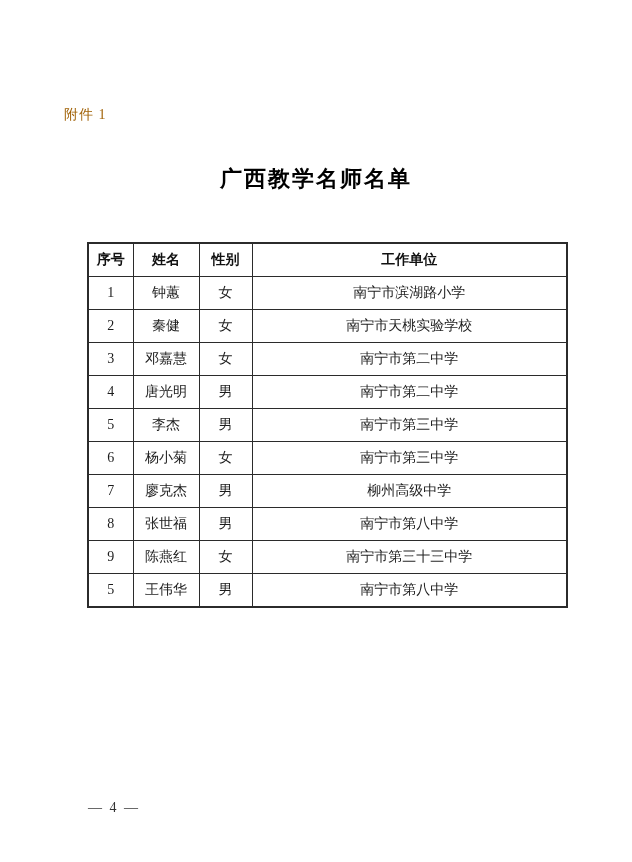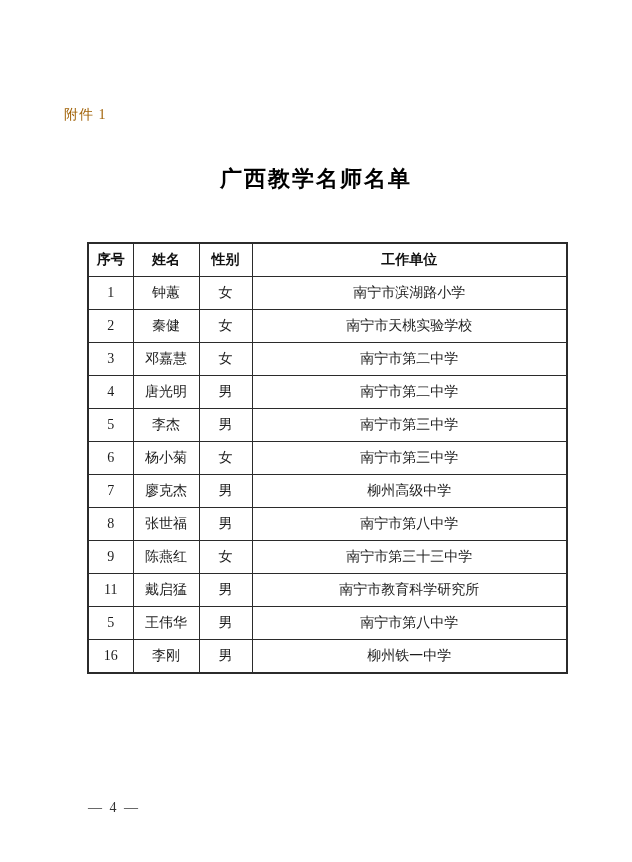--- a/index.html
+++ b/index.html
@@ -150,35 +150,23 @@
           <td>男</td>
           <td>南宁市第八中学</td>
         </tr>
         <tr>
           <td>9</td>
           <td>陈燕红</td>
           <td>女</td>
           <td>南宁市第三十三中学</td>
         </tr>
         <tr>
-          <td>11</td>
-          <td>戴启猛</td>
-          <td>男</td>
-          <td>南宁市教育科学研究所</td>
-        </tr>
-        <tr>
           <td>5</td>
           <td>王伟华</td>
           <td>男</td>
           <td>南宁市第八中学</td>
-        </tr>
-        <tr>
-          <td>16</td>
-          <td>李刚</td>
-          <td>男</td>
-          <td>柳州铁一中学</td>
         </tr>
       </tbody>
   </table>
 
   <div class="page-number">— 4 —</div>
 
 </div>
 
 </body></html>

